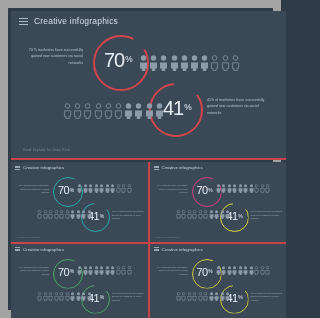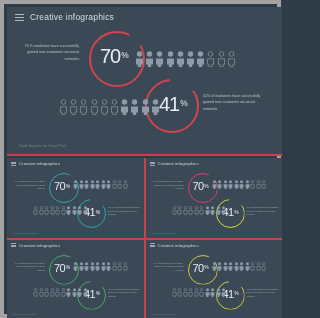--- a/index.html
+++ b/index.html
@@ -1,19 +1,19 @@
 <!DOCTYPE html>
 <html><head>
 <meta charset="utf-8">
 <style>
   html,body{margin:0;padding:0;background:#2f3b47;}
   body{width:281px;height:318px;overflow:hidden;font-family:"Liberation Sans",sans-serif;}
 
   .frame{position:absolute;left:0;top:0;width:281px;height:318px;
-         box-sizing:border-box;border:4px solid #a3a3a3;background:#2f3b47;}
+         box-sizing:border-box;border:8px solid #a3a3a3;background:#2f3b47;}
 
   
   .main-slide{position:absolute;left:3px;top:3px;width:275px;height:149px;
               background:#3b4856;box-sizing:border-box;border-bottom:2px solid #c8414b;}
 
   .slide-head{position:absolute;left:8px;top:5px;display:flex;align-items:center;gap:6px;}
   .ham{width:9px;height:7px;display:flex;flex-direction:column;justify-content:space-between;}
   .ham i{display:block;height:1px;background:#aeb8c2;}
   .slide-title{font-size:8.5px;color:#d7dee5;letter-spacing:.2px;}
 

